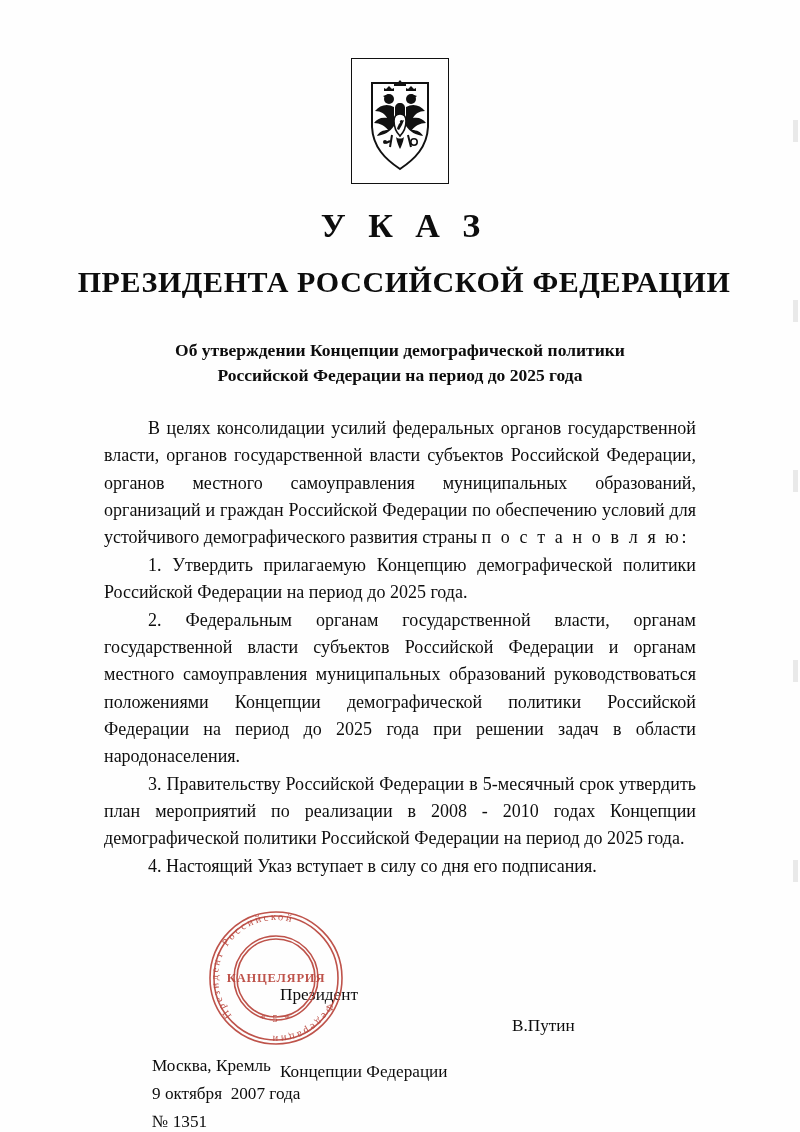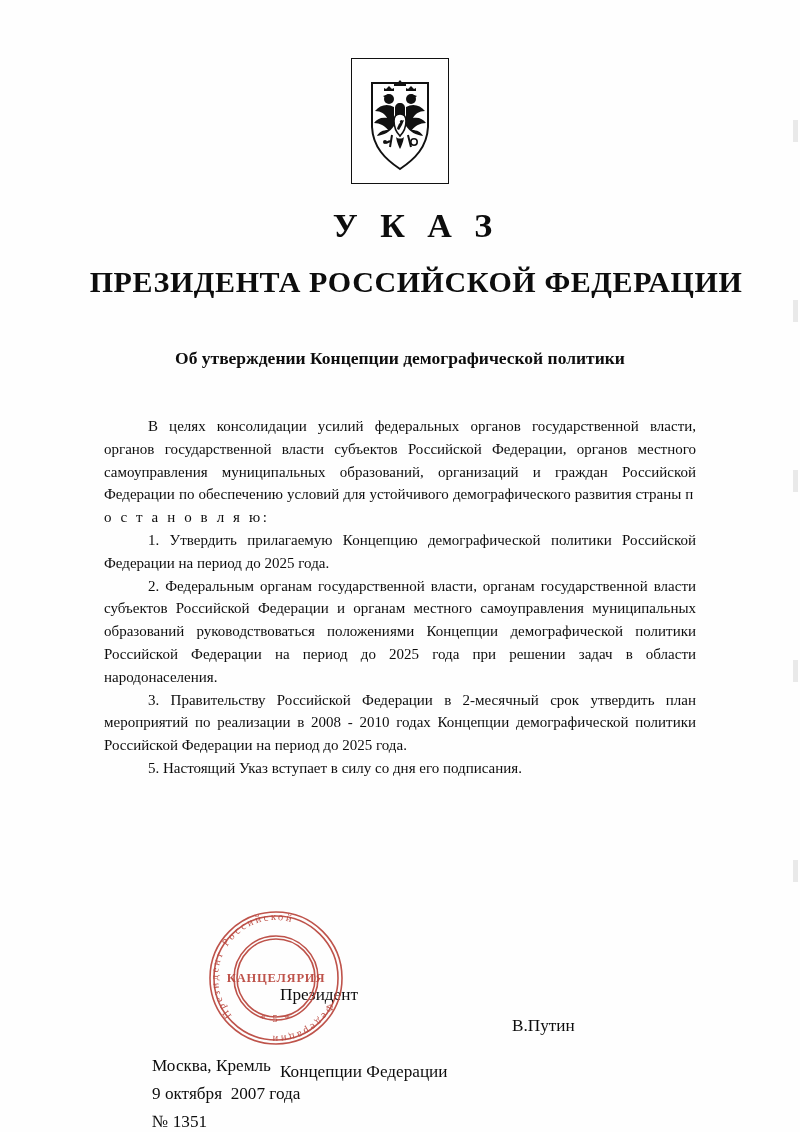--- a/index.html
+++ b/index.html
@@ -13,21 +13,21 @@
     font-family: "Liberation Serif", serif;
     color: #0d0d0d;
     position: relative;
     overflow: hidden;
   }
   .page {
     position: relative;
     width: 800px;
     height: 1132px;
     box-sizing: border-box;
-    padding: 16px;
+    padding: 4px;
     background: #fefefe;
   }
 
   
   .emblem-wrap {
     position: absolute;
     top: 58px;
     left: 0;
     width: 800px;
     display: flex;
@@ -66,30 +66,29 @@
   }
   .doc-heading {
     position: absolute;
     top: 338px;
     left: 110px;
     width: 580px;
     text-align: center;
     font-size: 17.5px;
     font-weight: bold;
     line-height: 1.45;
-    margin-top: 8px;
   }
 
   
   .body-text {
     position: absolute;
     top: 415px;
     left: 104px;
     width: 592px;
-    font-size: 15px;
+    font-size: 18px;
     line-height: 1.52;
     text-align: justify;
   }
   .body-text p {
     margin: 0;
     text-indent: 44px;
     text-align: justify;
     text-justify: inter-word;
   }
   .spaced {
@@ -184,28 +183,29 @@
       </svg>
     </div>
   </div>
 
   <div class="ukaz-title">У К А З</div>
 
   <div class="subtitle">ПРЕЗИДЕНТА РОССИЙСКОЙ ФЕДЕРАЦИИ</div>
 
   <div class="doc-heading">
     <div>Об утверждении Концепции демографической политики</div>
+    <div>Российской Федерации на период до 2025 года</div>
   </div>
 
   <div class="body-text">
     <p><span>В целях консолидации усилий федеральных органов государственной власти, органов государственной власти субъектов Российской Федерации, органов местного самоуправления муниципальных образований, организаций и граждан Российской Федерации по обеспечению условий для устойчивого демографического развития страны </span><span class="spaced">п о с т а н о в л я ю:</span></p>
     <p>1. Утвердить прилагаемую Концепцию демографической политики Российской Федерации на период до 2025 года.</p>
     <p>2. Федеральным органам государственной власти, органам государственной власти субъектов Российской Федерации и органам местного самоуправления муниципальных образований руководствоваться положениями Концепции демографической политики Российской Федерации на период до 2025 года при решении задач в области народонаселения.</p>
-    <p>3. Правительству Российской Федерации в 2-месячный срок утвердить план мероприятий по реализации в 2008 - 2010 годах Концепции демографической политики Российской Федерации на период до 2025 года.</p>
-    <p>5. Настоящий Указ вступает в силу со дня его подписания.</p>
+    <p>3. Правительству Российской Федерации в 5-месячный срок утвердить план мероприятий по реализации в 2008 - 2010 годах Концепции демографической политики Российской Федерации на период до 2025 года.</p>
+    <p>4. Настоящий Указ вступает в силу со дня его подписания.</p>
   </div>
 
   <div class="signature">
     <div>Президент</div>
     <div>Концепции Федерации</div>
   </div>
   <div class="sig-name">В.Путин</div>
 
   <div class="stamp">
     <svg width="160" height="160" viewBox="0 0 160 160" xmlns="http://www.w3.org/2000/svg">

